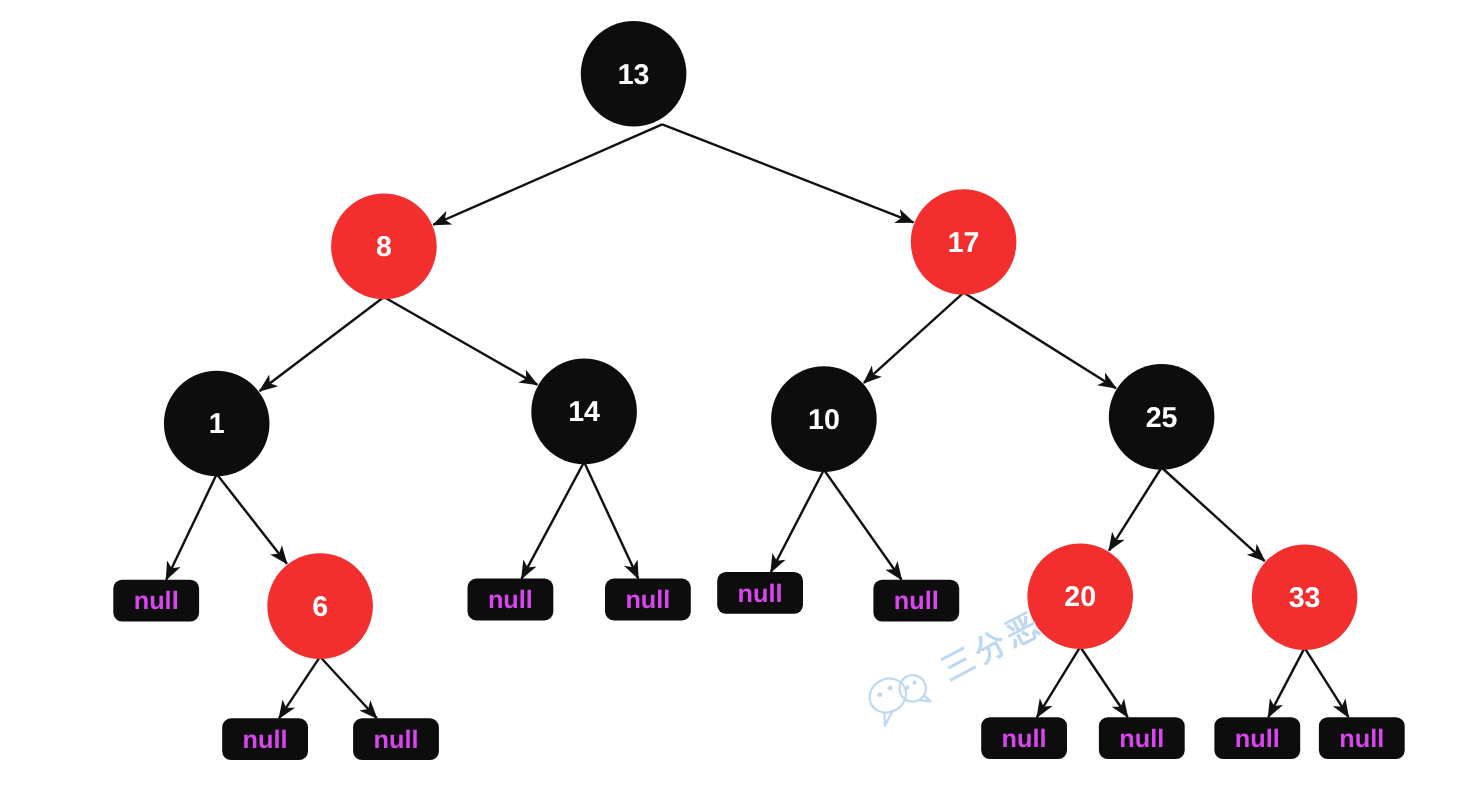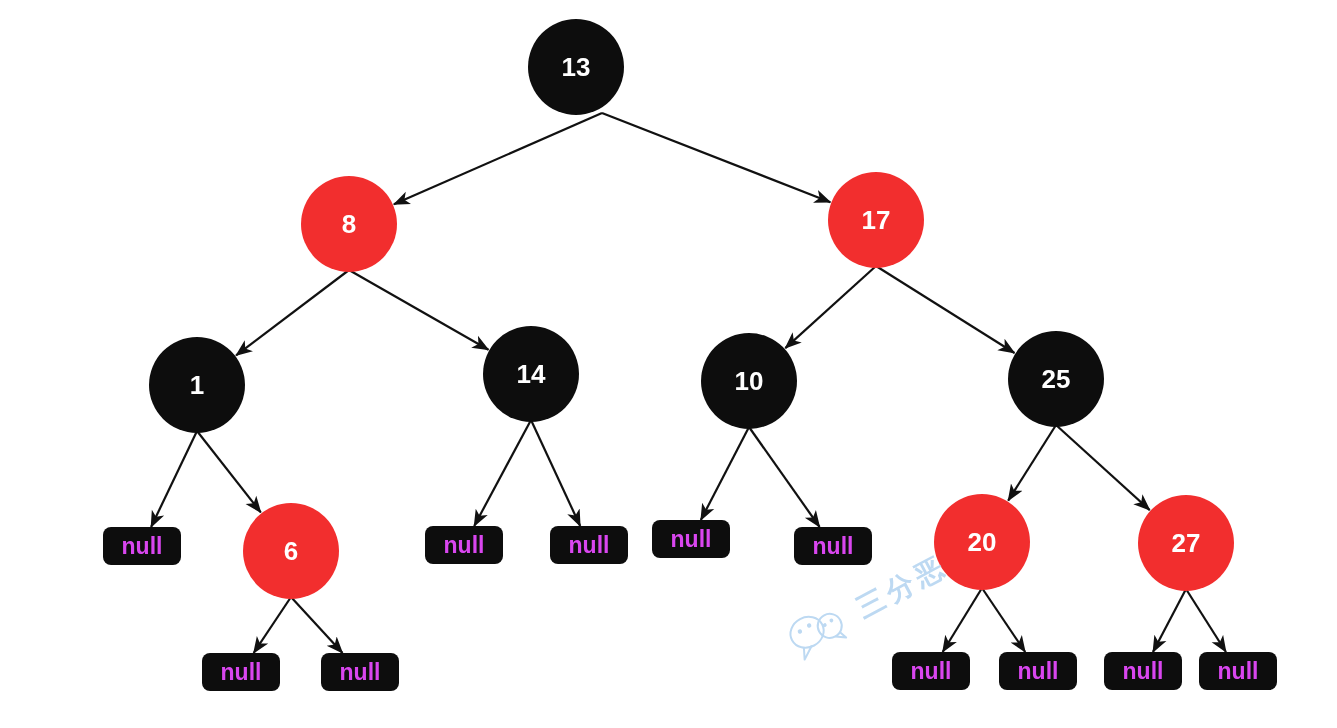--- a/index.html
+++ b/index.html
@@ -97,21 +97,21 @@
       <div class="tree-node black" style="left: 1008px; top: 331px; height: 96px; width: 96px; align-items: center;">
         <span>25</span>
       </div>
       <div class="tree-node red" style="left: 243px; top: 503px; height: 96px; width: 96px;">
         <span>6</span>
       </div>
       <div class="tree-node red" style="left: 934px; top: 494px; height: 96px; width: 96px;">
         <span>20</span>
       </div>
       <div class="tree-node red" style="left: 1138px; top: 495px; height: 96px; width: 96px;">
-        <span>27</span>
+        <span>33</span>
       </div>
       <div class="null-leaf" style="left: 103px; top: 527px; width: 78px; height: 38px;">
         <span>null</span>
       </div>
       <div class="null-leaf" style="left: 425px; top: 526px; width: 78px; height: 38px;">
         <span>null</span>
       </div>
       <div class="null-leaf" style="left: 550px; top: 526px; width: 78px; height: 38px;">
         <span>null</span>
       </div>

